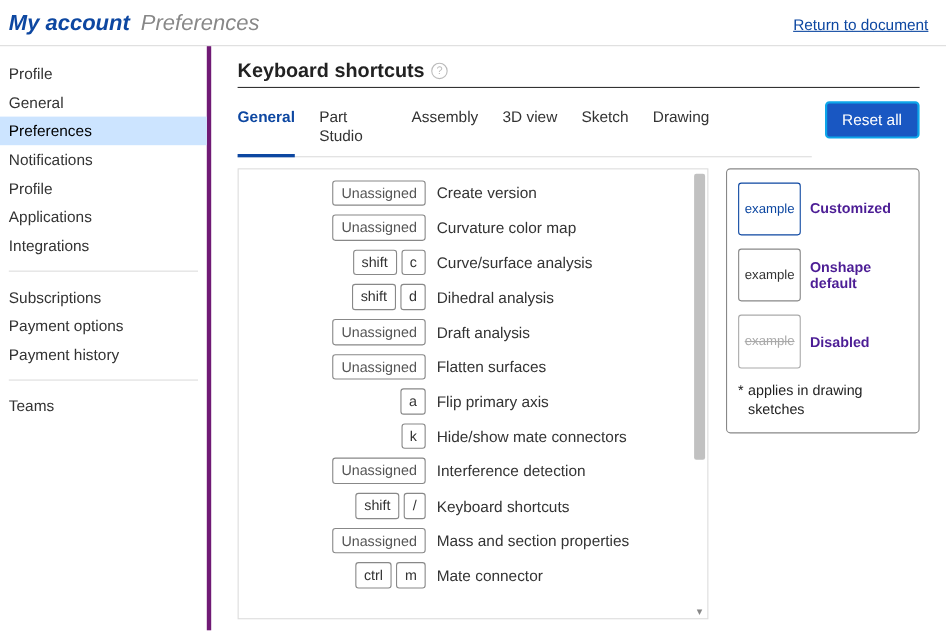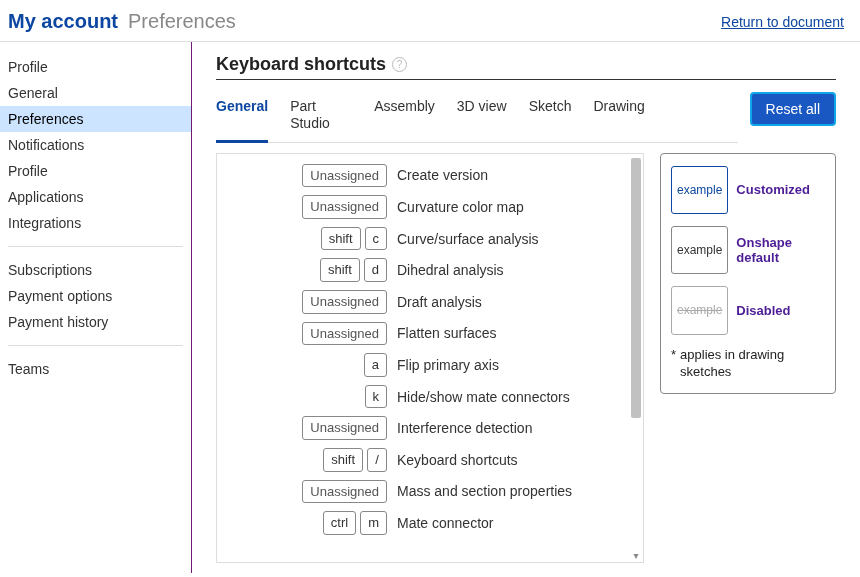--- a/index.html
+++ b/index.html
@@ -16,20 +16,21 @@
     display: flex;
     justify-content: space-between;
     align-items: center;
     padding: 10px 16px 8px 8px;
     border-bottom: 1px solid #ddd;
   }
   .header-left {
     display: flex;
     align-items: center;
     gap: 10px;
+    font-style: italic;
   }
   .my-account {
     font-size: 20px;
     font-weight: 700;
     color: #0d47a1;
   }
   .page-crumb {
     font-size: 20px;
     color: #888;
   }
@@ -38,21 +39,21 @@
     text-decoration: underline;
     font-size: 14px;
     cursor: pointer;
   }
   .body {
     display: flex;
     height: calc(100% - 46px);
   }
   .sidebar {
     width: 192px;
-    border-right: 1px solid #701a75;
+    border-right: 4px solid #701a75;
     padding-top: 8px;
   }
   .sidebar-group {
     padding: 4px 0;
   }
   .sidebar-divider {
     border: none;
     border-top: 1px solid #ddd;
     margin: 6px 8px;
   }

